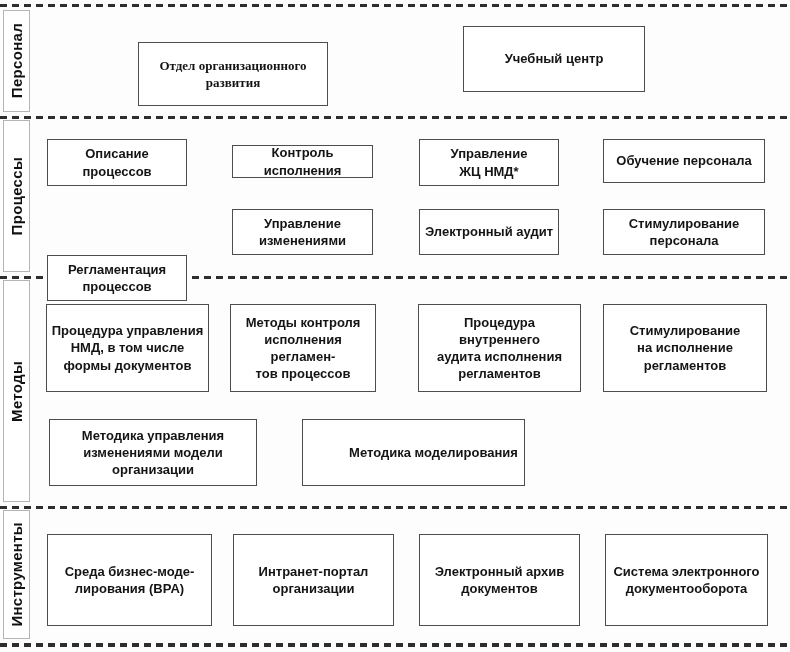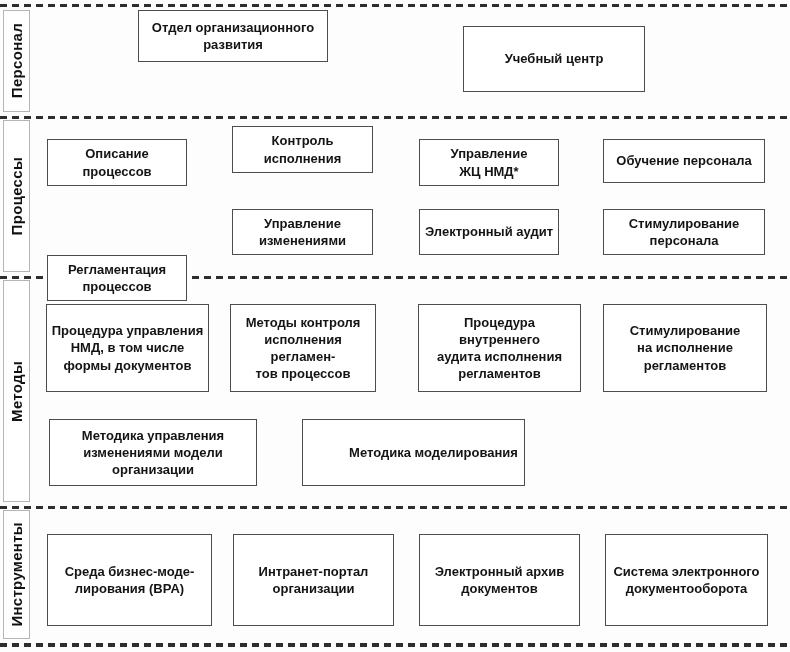--- a/index.html
+++ b/index.html
@@ -80,27 +80,27 @@
   <div class="band-strip" style="top:120px;height:152px;">
     <span class="vlabel">Процессы</span>
   </div>
   <div class="band-strip" style="top:280px;height:222px;">
     <span class="vlabel">Методы</span>
   </div>
   <div class="band-strip" style="top:510px;height:129px;">
     <span class="vlabel">Инструменты</span>
   </div>
 
-  <div class="box" style="left:138px;top:10px;width:190px;height:52px;">Отдел организационного
+  <div class="box" style="left:138px;top:42px;width:190px;height:64px;font-family:Liberation Serif, serif;">Отдел организационного
 развития</div>
   <div class="box" style="left:463px;top:26px;width:182px;height:66px;">Учебный центр</div>
 
   <div class="box" style="left:47px;top:139px;width:140px;height:47px;">Описание
 процессов</div>
-  <div class="box" style="left:232px;top:126px;width:141px;height:47px;">Контроль
+  <div class="box" style="left:232px;top:145px;width:141px;height:33px;">Контроль
 исполнения</div>
   <div class="box" style="left:419px;top:139px;width:140px;height:47px;">Управление
 ЖЦ НМД*</div>
   <div class="box" style="left:603px;top:139px;width:162px;height:44px;">Обучение персонала</div>
 
   <div class="box" style="left:47px;top:209px;width:140px;height:46px;margin-top:46px;">Регламентация
 процессов</div>
   <div class="box" style="left:232px;top:209px;width:141px;height:46px;">Управление
 изменениями</div>
   <div class="box" style="left:419px;top:209px;width:140px;height:46px;">Электронный аудит</div>

